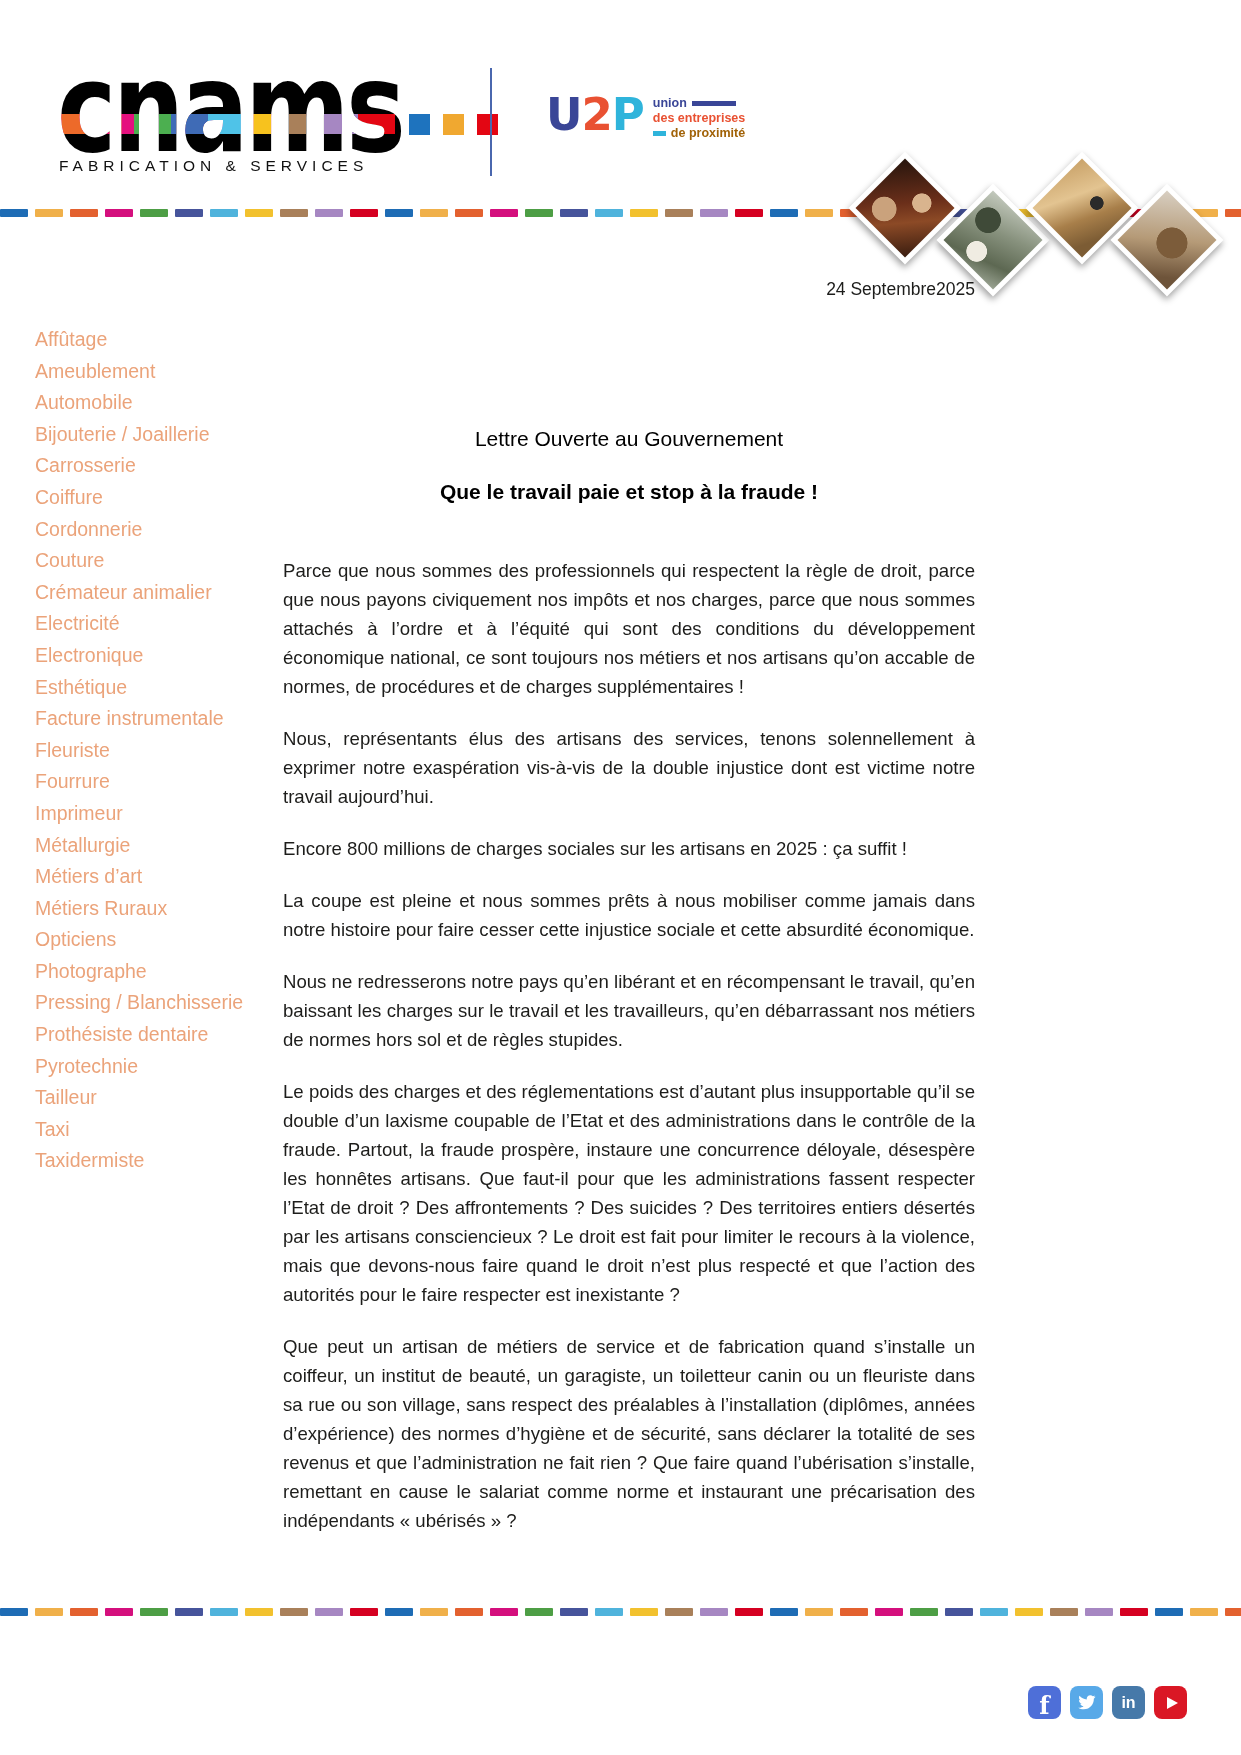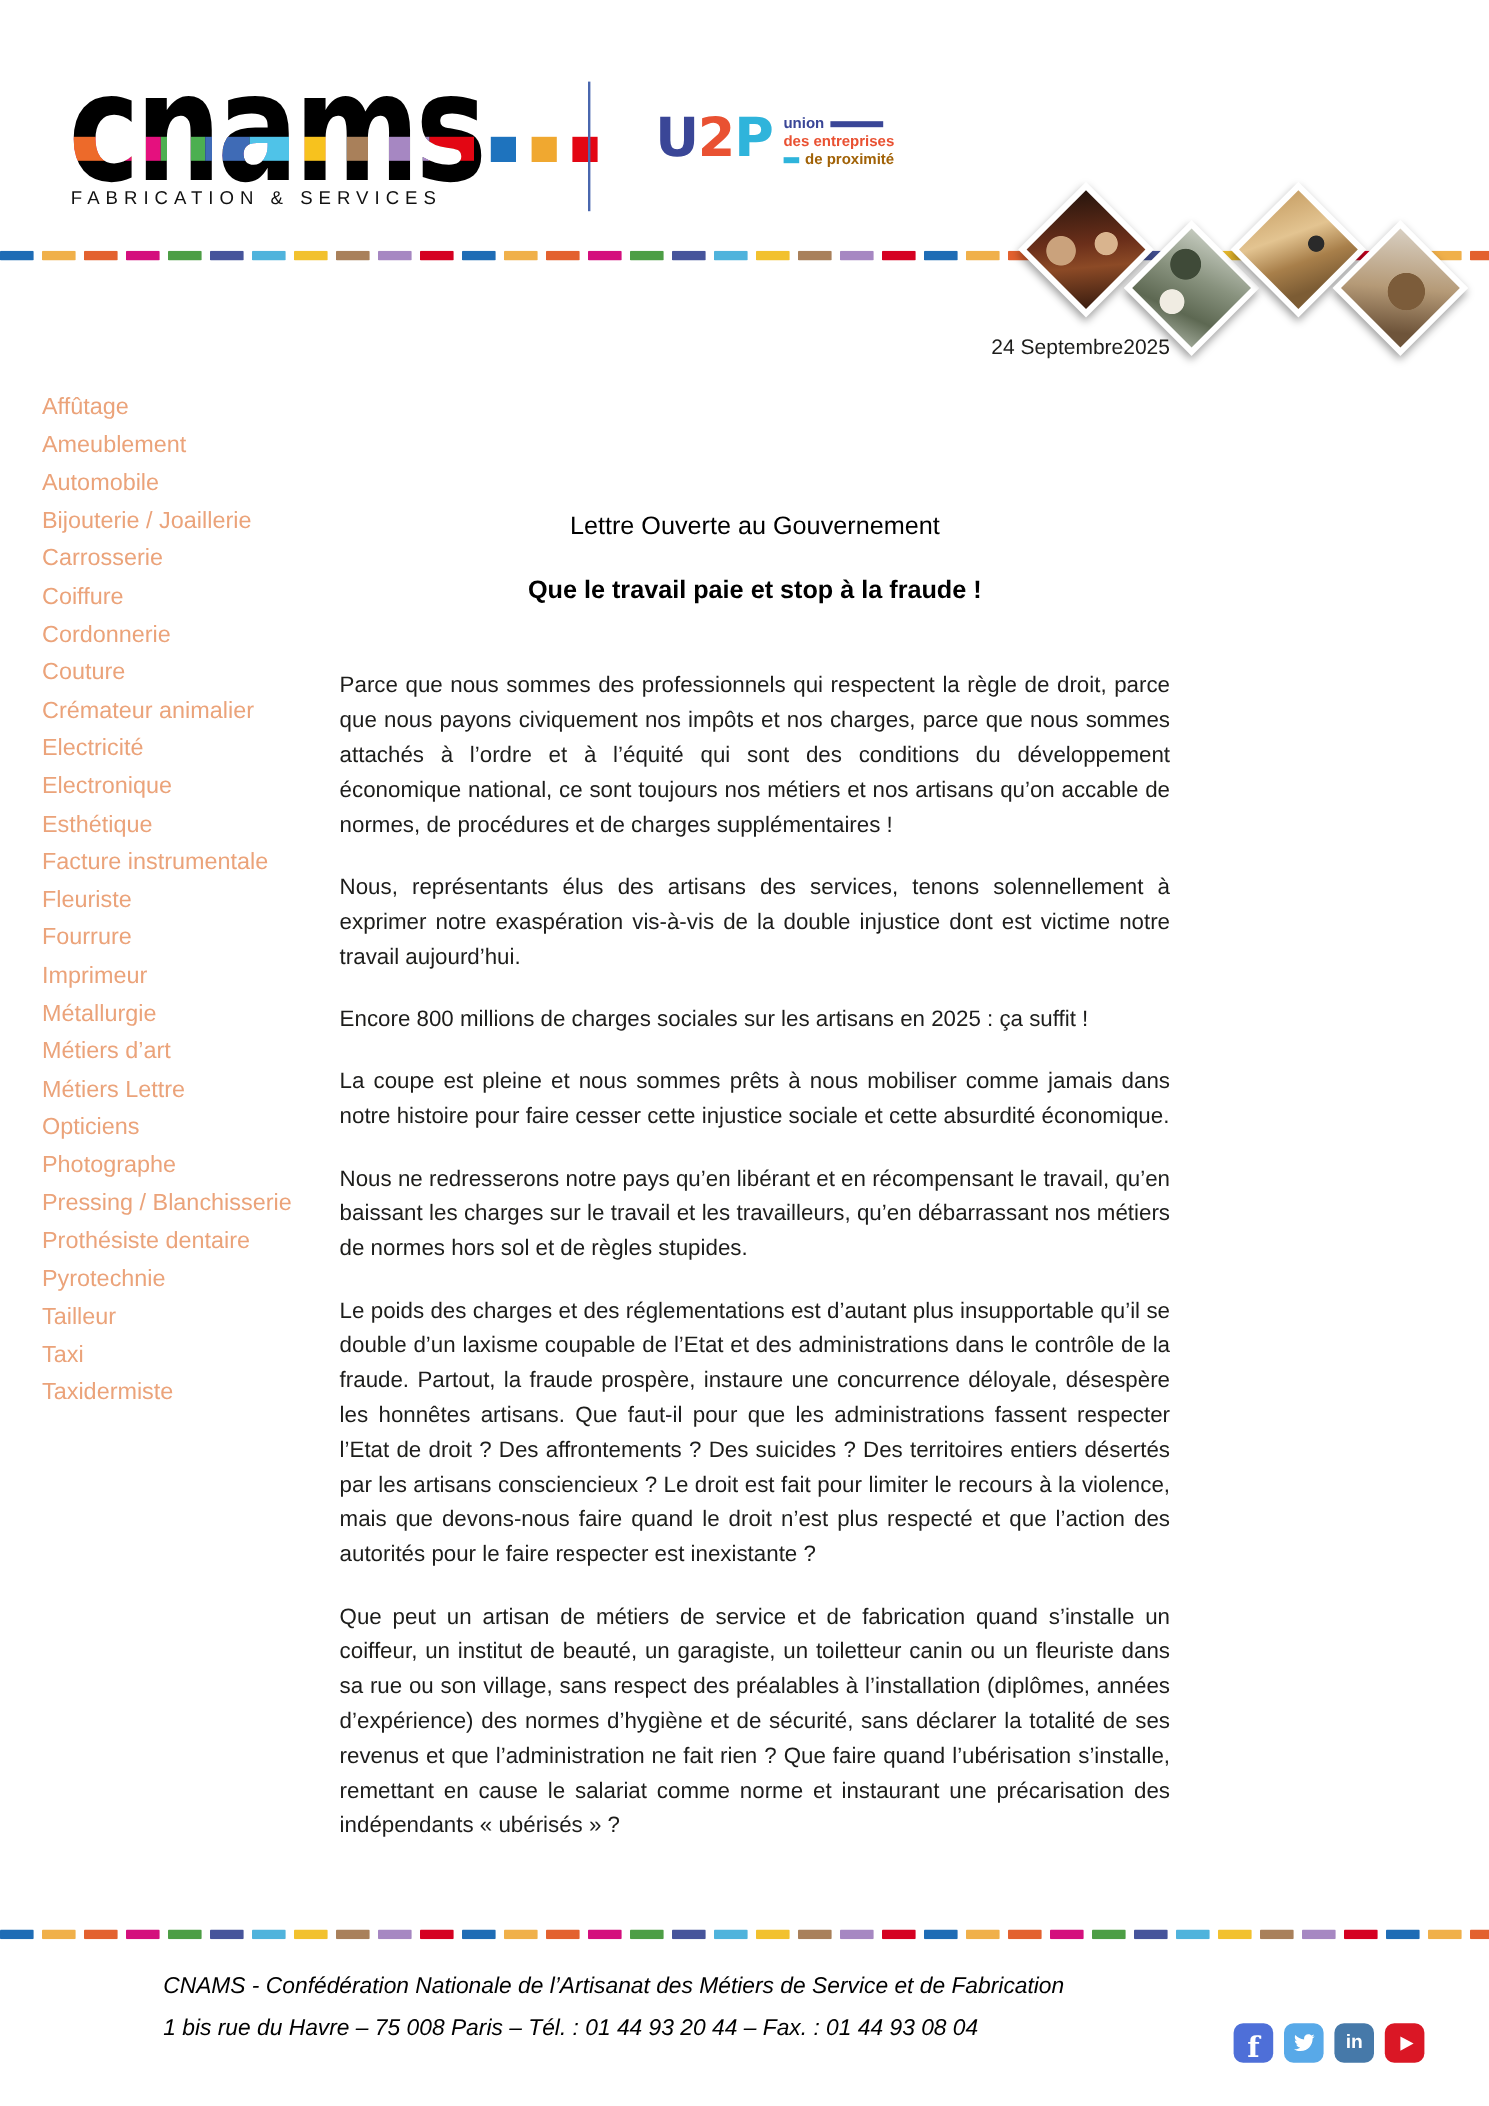--- a/index.html
+++ b/index.html
@@ -196,21 +196,21 @@
       <div class="trade">Crémateur animalier</div>
       <div class="trade">Electricité</div>
       <div class="trade">Electronique</div>
       <div class="trade">Esthétique</div>
       <div class="trade">Facture instrumentale</div>
       <div class="trade">Fleuriste</div>
       <div class="trade">Fourrure</div>
       <div class="trade">Imprimeur</div>
       <div class="trade">Métallurgie</div>
       <div class="trade">Métiers d’art</div>
-      <div class="trade">Métiers Lettre</div>
+      <div class="trade">Métiers Ruraux</div>
       <div class="trade">Opticiens</div>
       <div class="trade">Photographe</div>
       <div class="trade">Pressing / Blanchisserie</div>
       <div class="trade">Prothésiste dentaire</div>
       <div class="trade">Pyrotechnie</div>
       <div class="trade">Tailleur</div>
       <div class="trade">Taxi</div>
       <div class="trade">Taxidermiste</div>
     </div>
 
@@ -260,24 +260,20 @@
       <span class="dash" style="background: rgb(79, 179, 220);"></span>
       <span class="dash" style="background: rgb(242, 193, 46);"></span>
       <span class="dash" style="background: rgb(169, 128, 90);"></span>
       <span class="dash" style="background: rgb(166, 135, 194);"></span>
       <span class="dash" style="background: rgb(213, 0, 33);"></span>
       <span class="dash" style="background: rgb(30, 108, 181);"></span>
       <span class="dash" style="background: rgb(240, 176, 74);"></span>
       <span class="dash" style="background: rgb(227, 97, 47);"></span>
     </div>
 
-  <div class="footer-text">
-    <div>CNAMS - Confédération Nationale de l’Artisanat des Métiers de Service et de Fabrication</div>
-    <div>1 bis rue du Havre – 75 008 Paris – Tél. : 01 44 93 20 44 – Fax. : 01 44 93 08 04</div>
-  </div>
 
   <div class="social">
     <div class="sicon fb">f</div>
     <div class="sicon tw">
       <svg width="19" height="19" viewBox="0 0 24 24" fill="#ffffff">
         <path d="M23.44 4.83c-.8.37-1.66.62-2.56.73.92-.55 1.63-1.43 1.96-2.47-.86.51-1.82.88-2.84 1.08-.81-.87-1.97-1.41-3.26-1.41-2.47 0-4.47 2-4.47 4.47 0 .35.04.69.11 1.02-3.71-.19-7.01-1.97-9.21-4.67-.39.66-.61 1.43-.61 2.25 0 1.55.79 2.92 1.99 3.72-.73-.02-1.42-.22-2.02-.56v.06c0 2.17 1.54 3.98 3.59 4.39-.38.1-.77.16-1.18.16-.29 0-.57-.03-.84-.08.57 1.78 2.22 3.07 4.18 3.11-1.53 1.2-3.46 1.92-5.56 1.92-.36 0-.72-.02-1.07-.06 1.98 1.27 4.33 2.01 6.86 2.01 8.23 0 12.73-6.82 12.73-12.73 0-.19 0-.39-.01-.58.87-.63 1.63-1.42 2.21-2.36z"></path>
       </svg>
     </div>
     <div class="sicon li">in</div>
     <div class="sicon yt">

